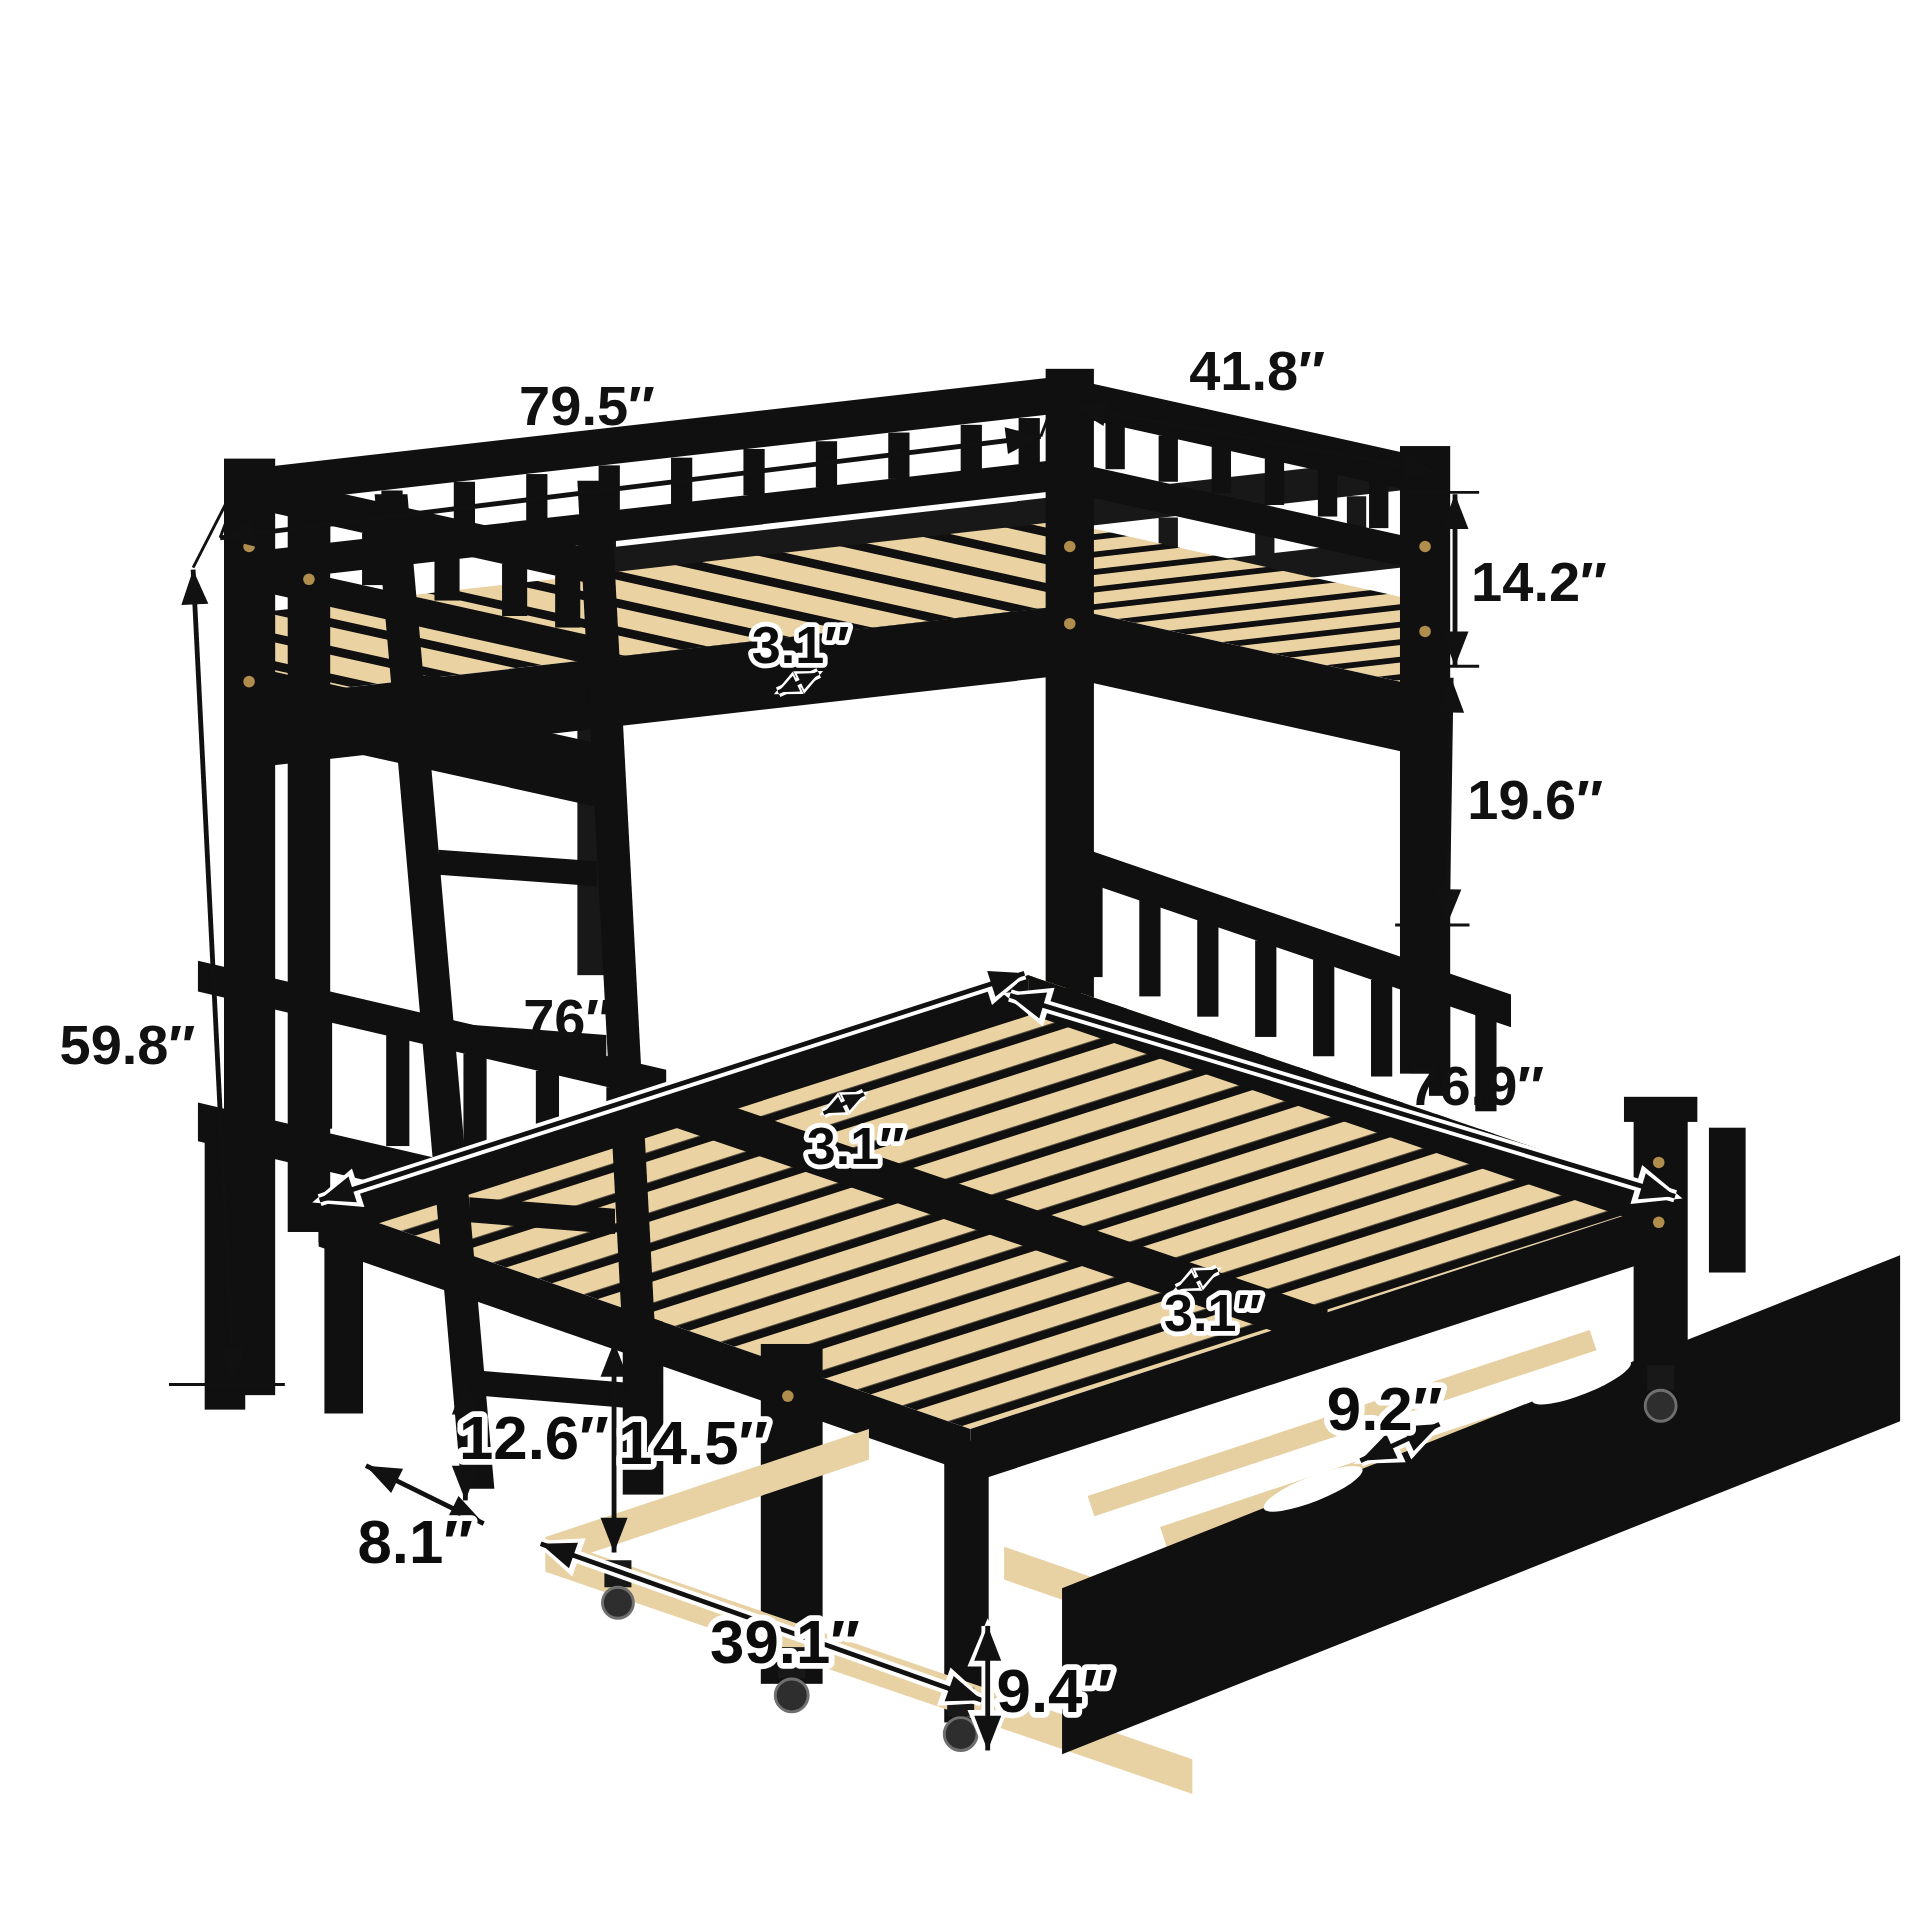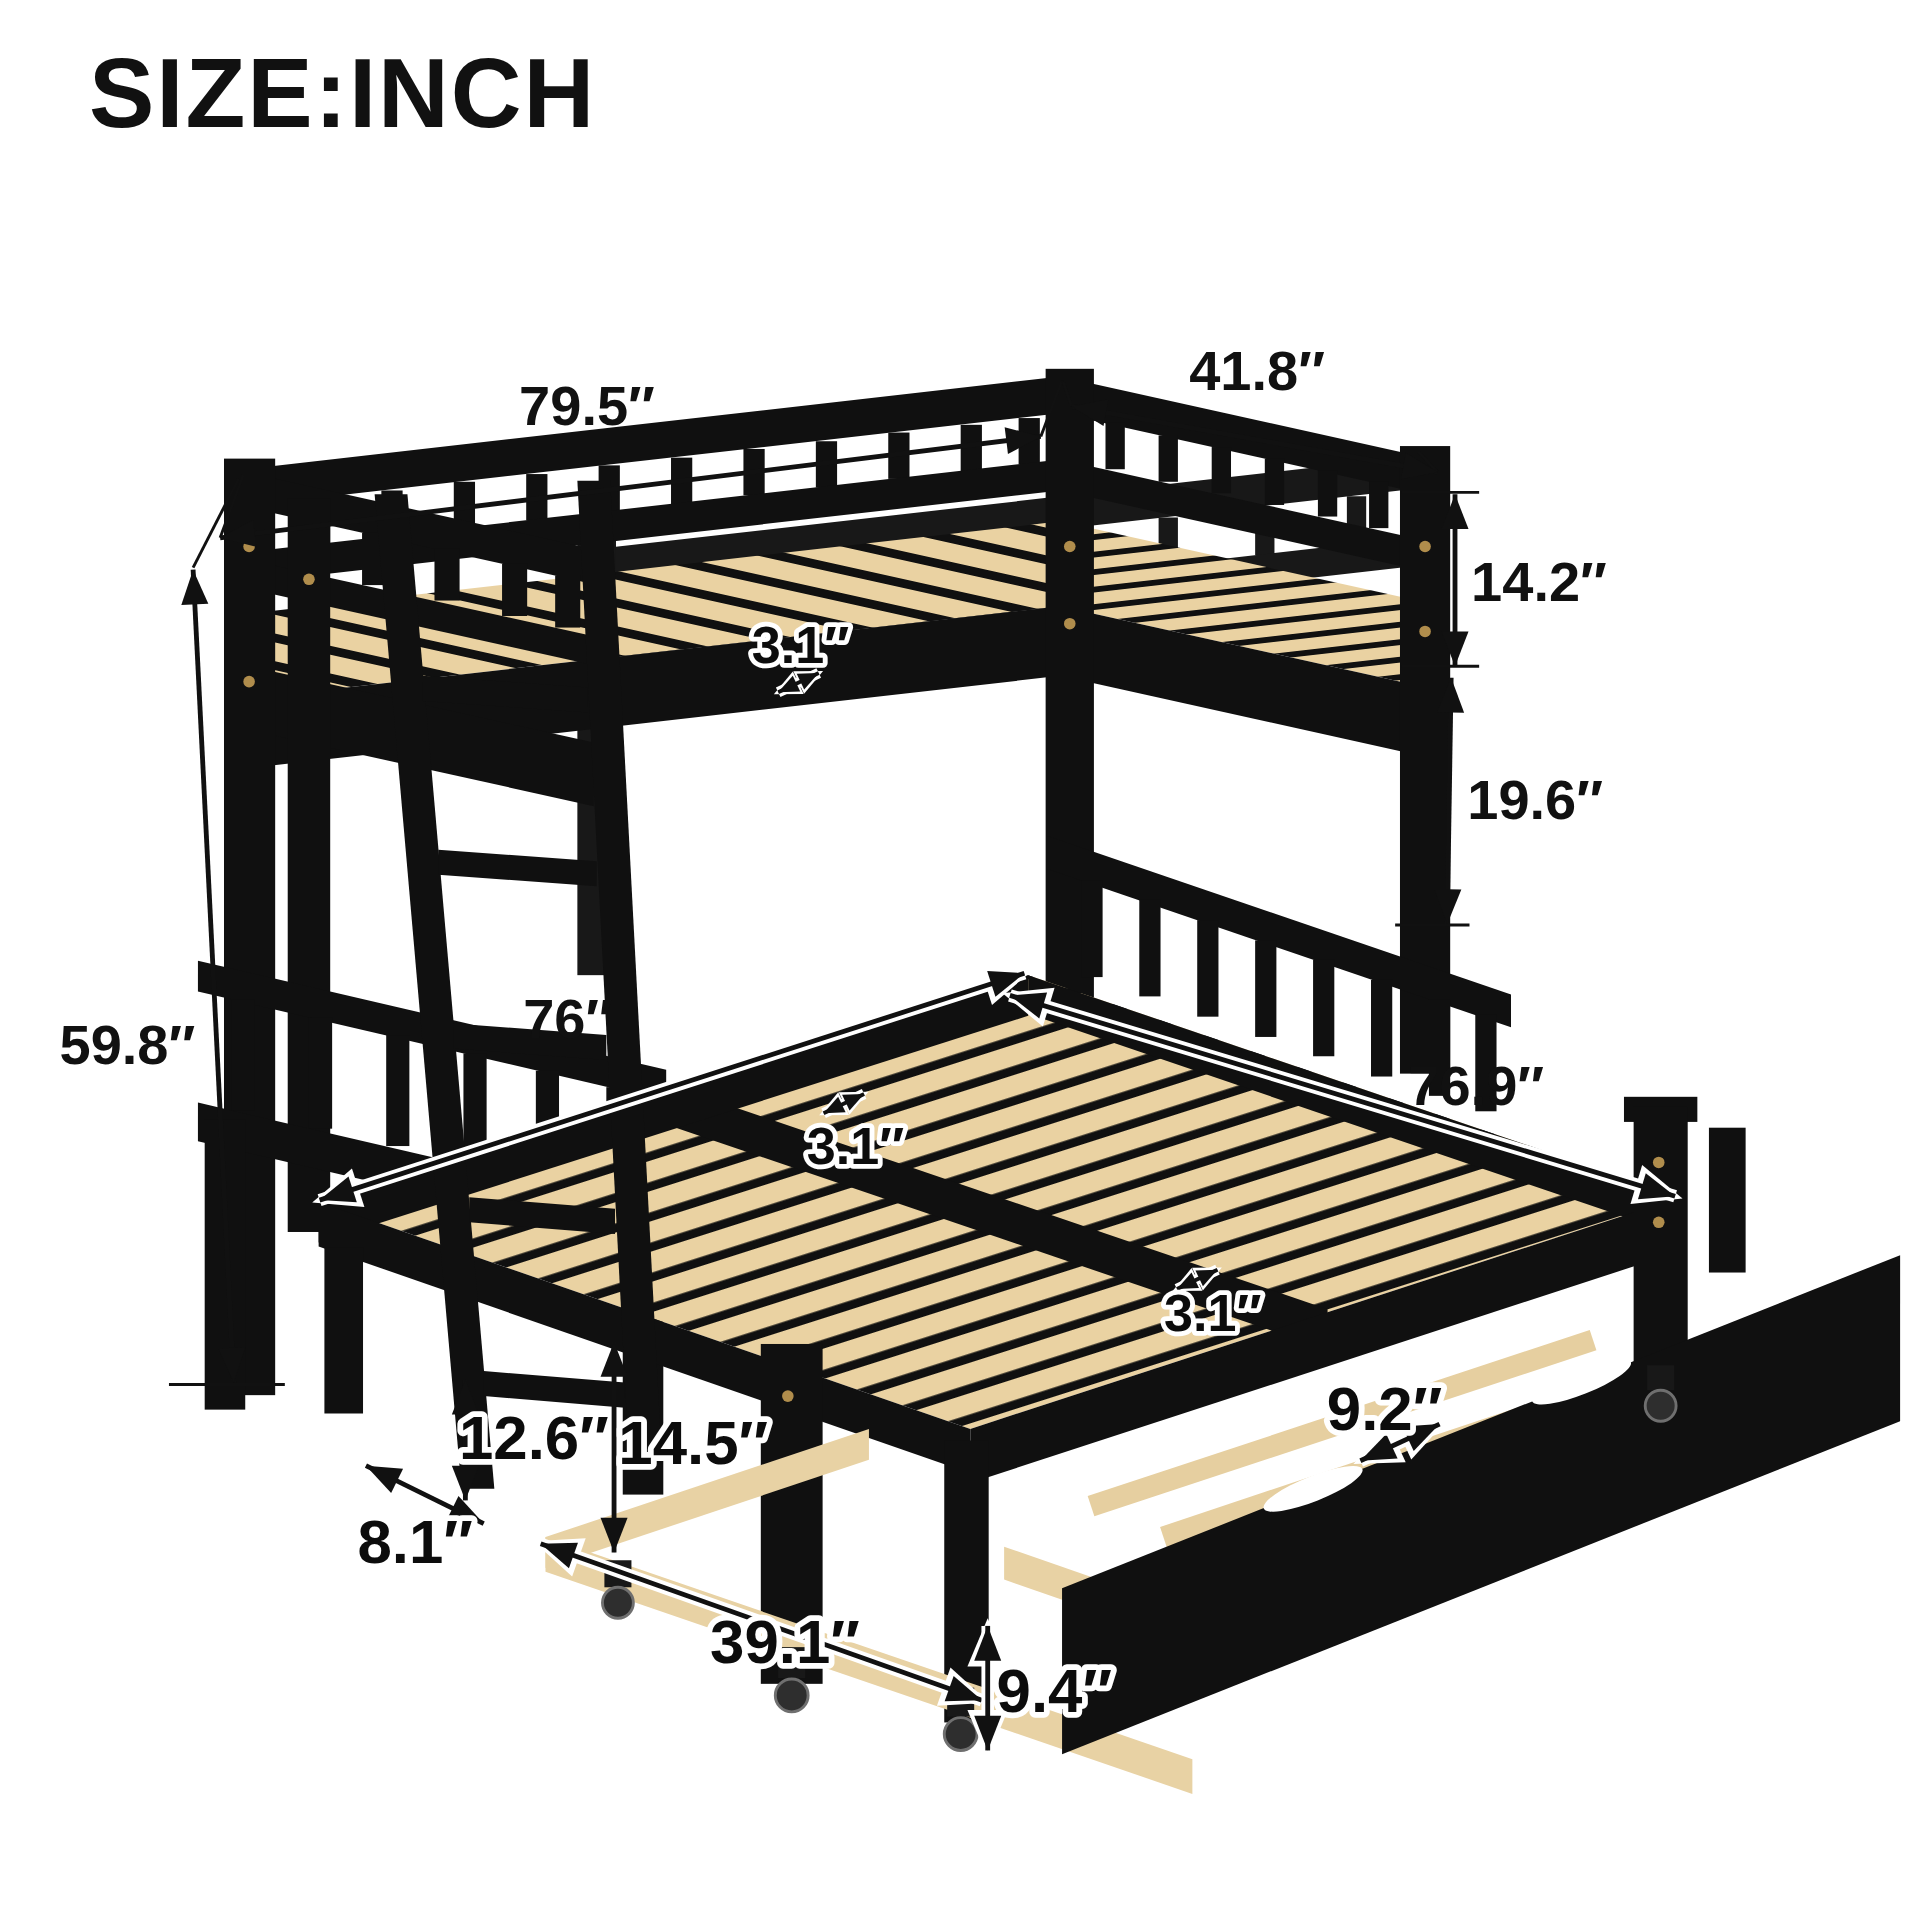--- a/index.html
+++ b/index.html
@@ -22,21 +22,20 @@
   .dl{font-size:58px;font-weight:700;fill:#111;}
   .dlh{font-size:64px;font-weight:800;fill:#0c0c0c;stroke:#fff;stroke-width:12px;
        paint-order:stroke;stroke-linejoin:round;}
   .dls{font-size:54px;font-weight:800;fill:#0c0c0c;stroke:#fff;stroke-width:10px;
        paint-order:stroke;stroke-linejoin:round;}
 </style>
 </head>
 <body>
 
 <div class="stage">
-  <h1 class="title">SIZE:INCH</h1>
 
   <svg width="1931" height="1931" viewBox="0 0 2000 2000">
     <defs>
       <marker id="mBe" markerUnits="userSpaceOnUse" markerWidth="44" markerHeight="34" refX="40" refY="17" orient="auto">
         <path d="M4,3 L40,17 L4,31 Z" fill="#111"></path>
       </marker>
       <marker id="mBs" markerUnits="userSpaceOnUse" markerWidth="44" markerHeight="34" refX="40" refY="17" orient="auto-start-reverse">
         <path d="M4,3 L40,17 L4,31 Z" fill="#111"></path>
       </marker>
       <marker id="mWe" markerUnits="userSpaceOnUse" markerWidth="56" markerHeight="46" refX="44" refY="23" orient="auto">

